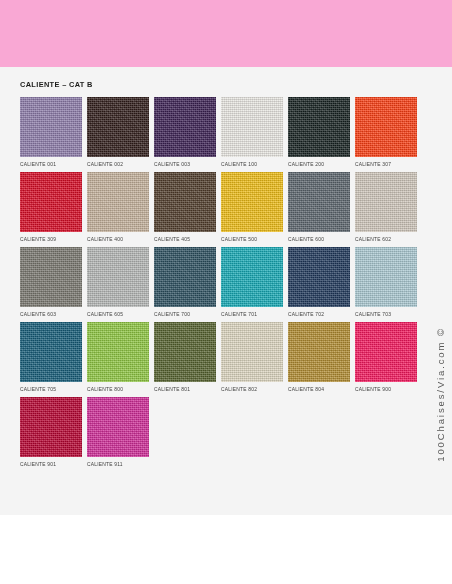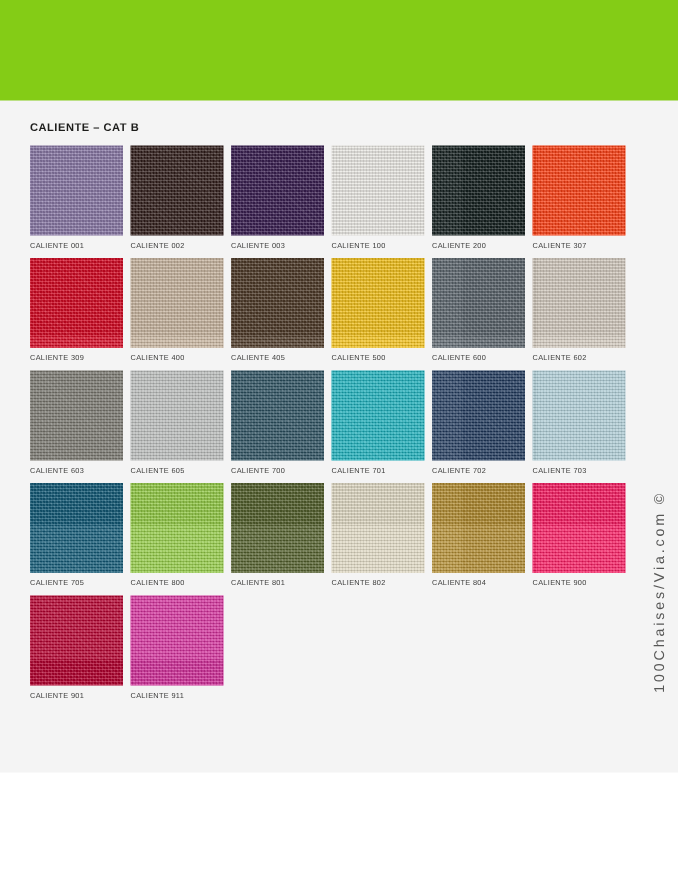--- a/index.html
+++ b/index.html
@@ -13,21 +13,21 @@
     height: 584px;
     overflow: hidden;
     font-family: "Liberation Sans", sans-serif;
     -webkit-font-smoothing: antialiased;
   }
 
   #page {
     position: relative;
     width: 452px;
     height: 468px;
-    background: #84cc16;
+    background: #f9a8d4;
     text-decoration: underline;
   }
 
   
   #panel {
     position: absolute;
     left: 0;
     top: 67px;
     width: 452px;
     height: 448px;

